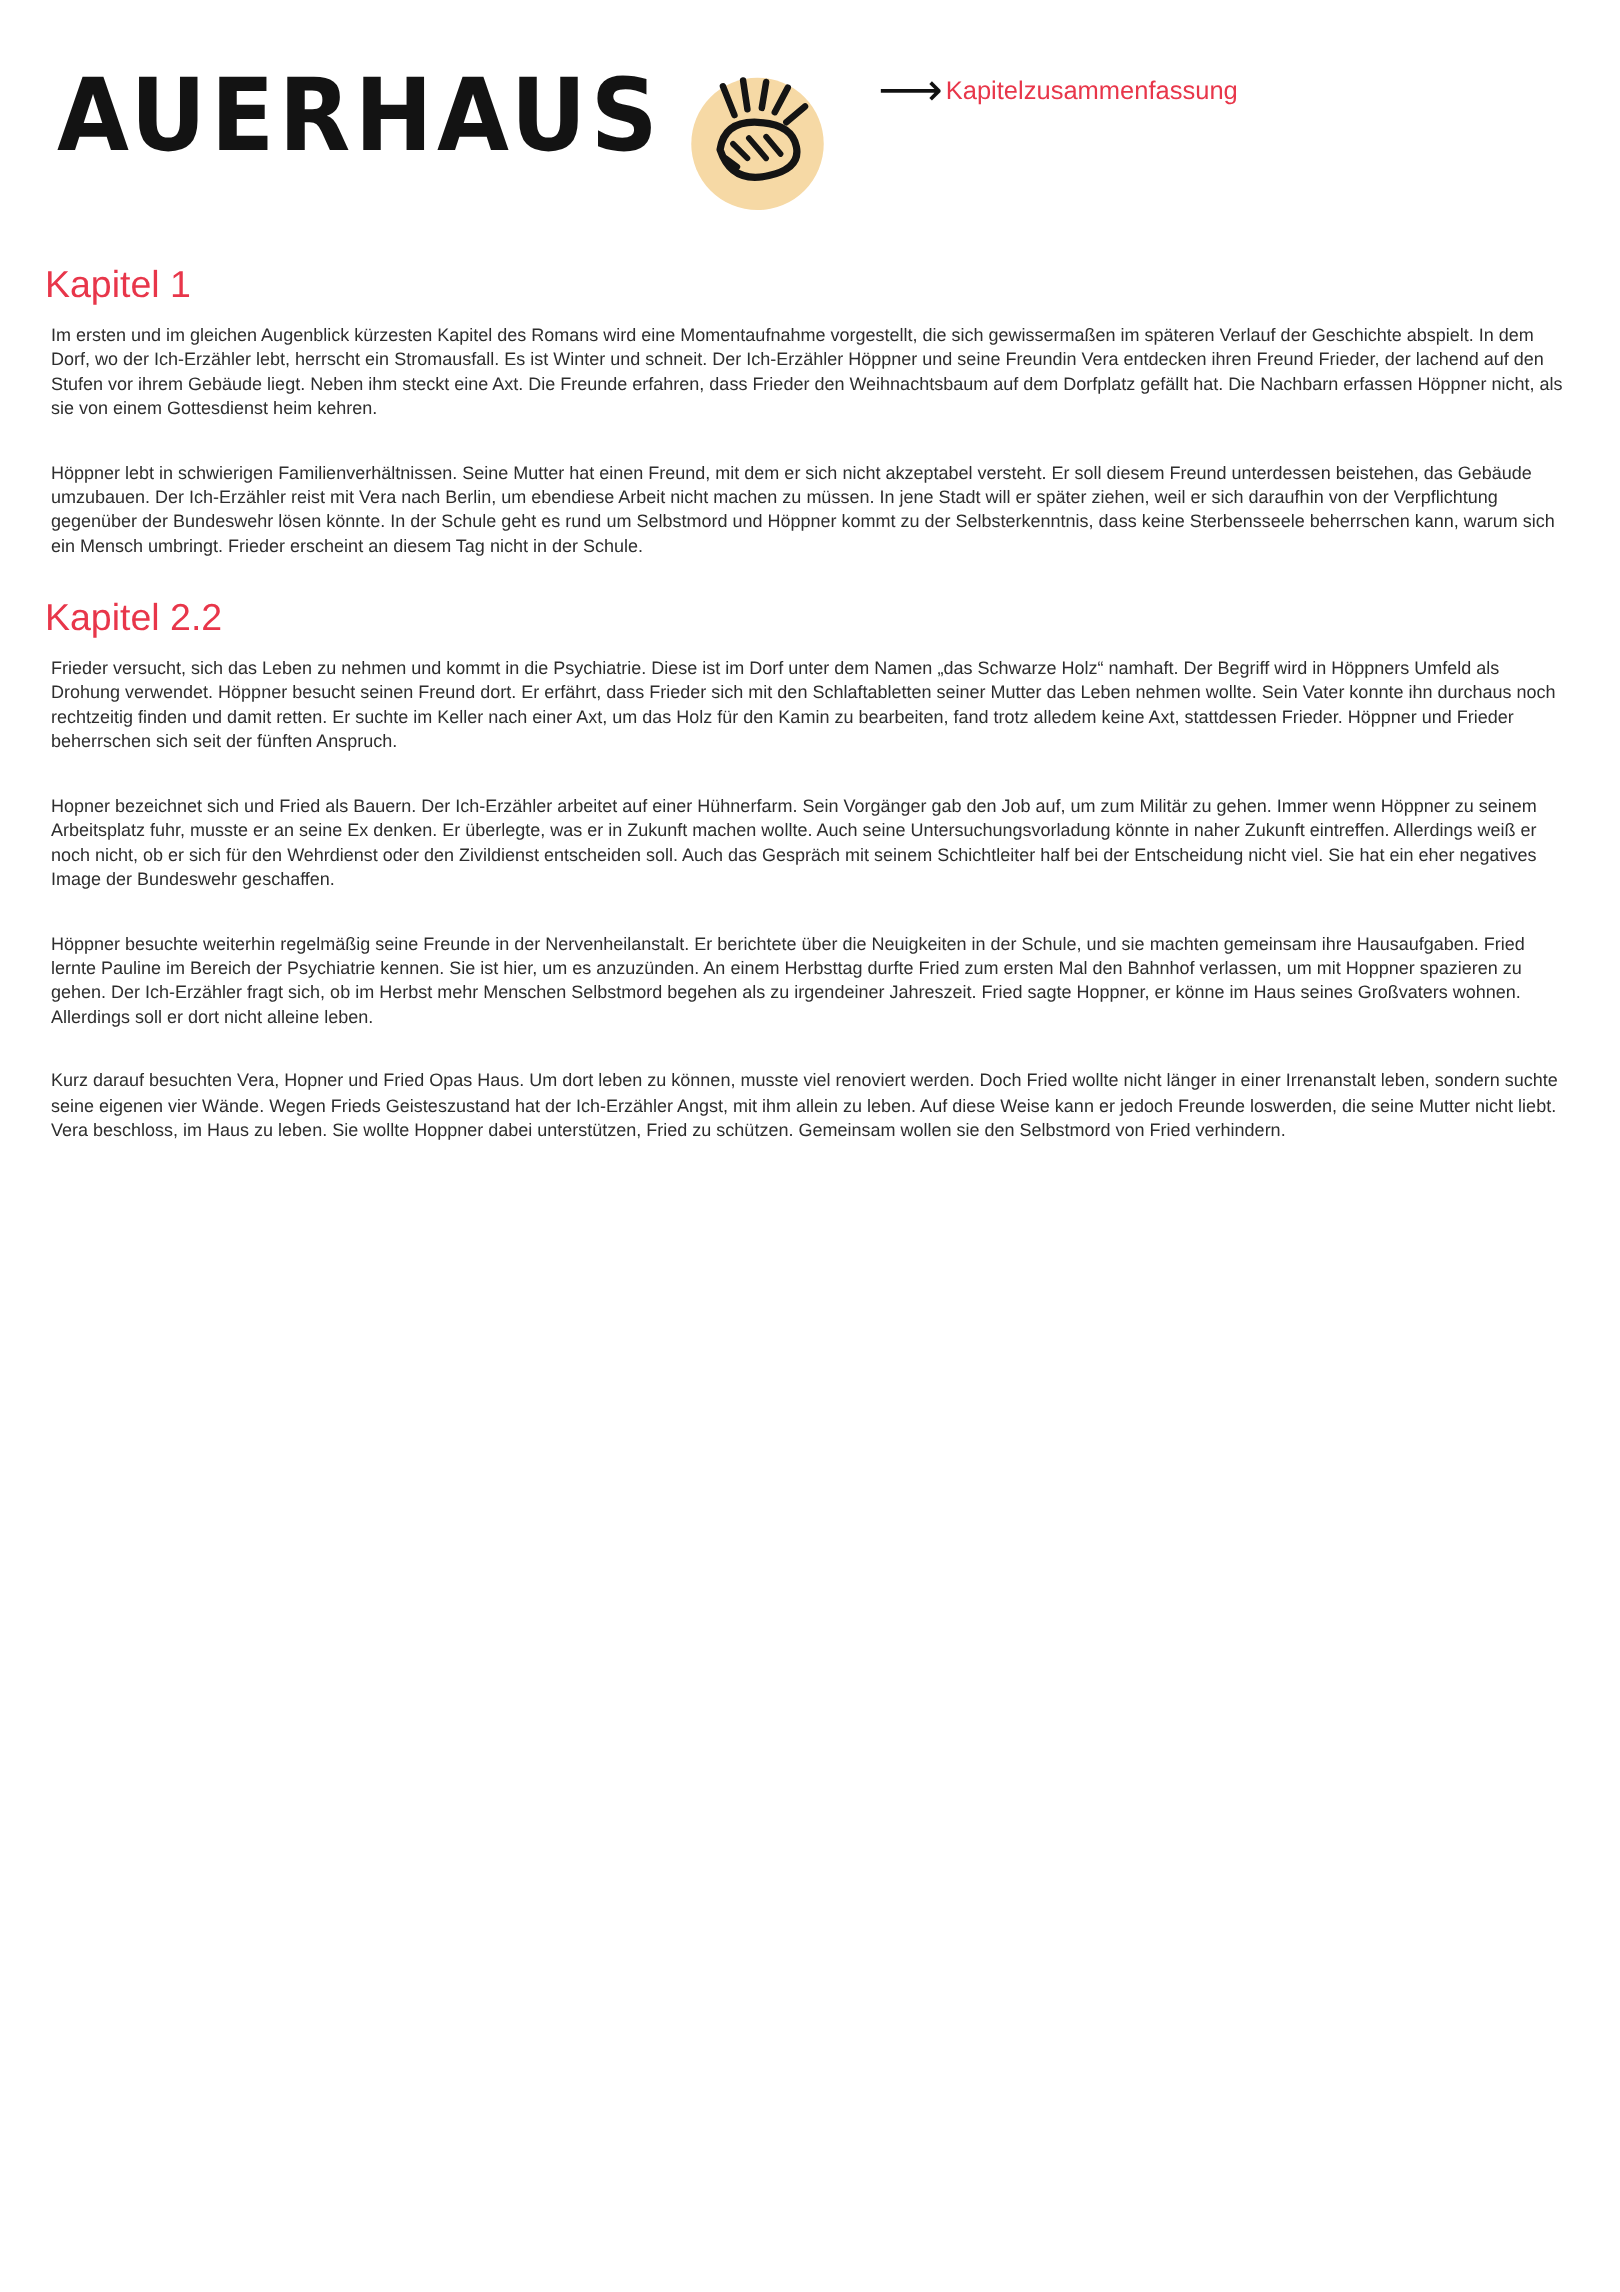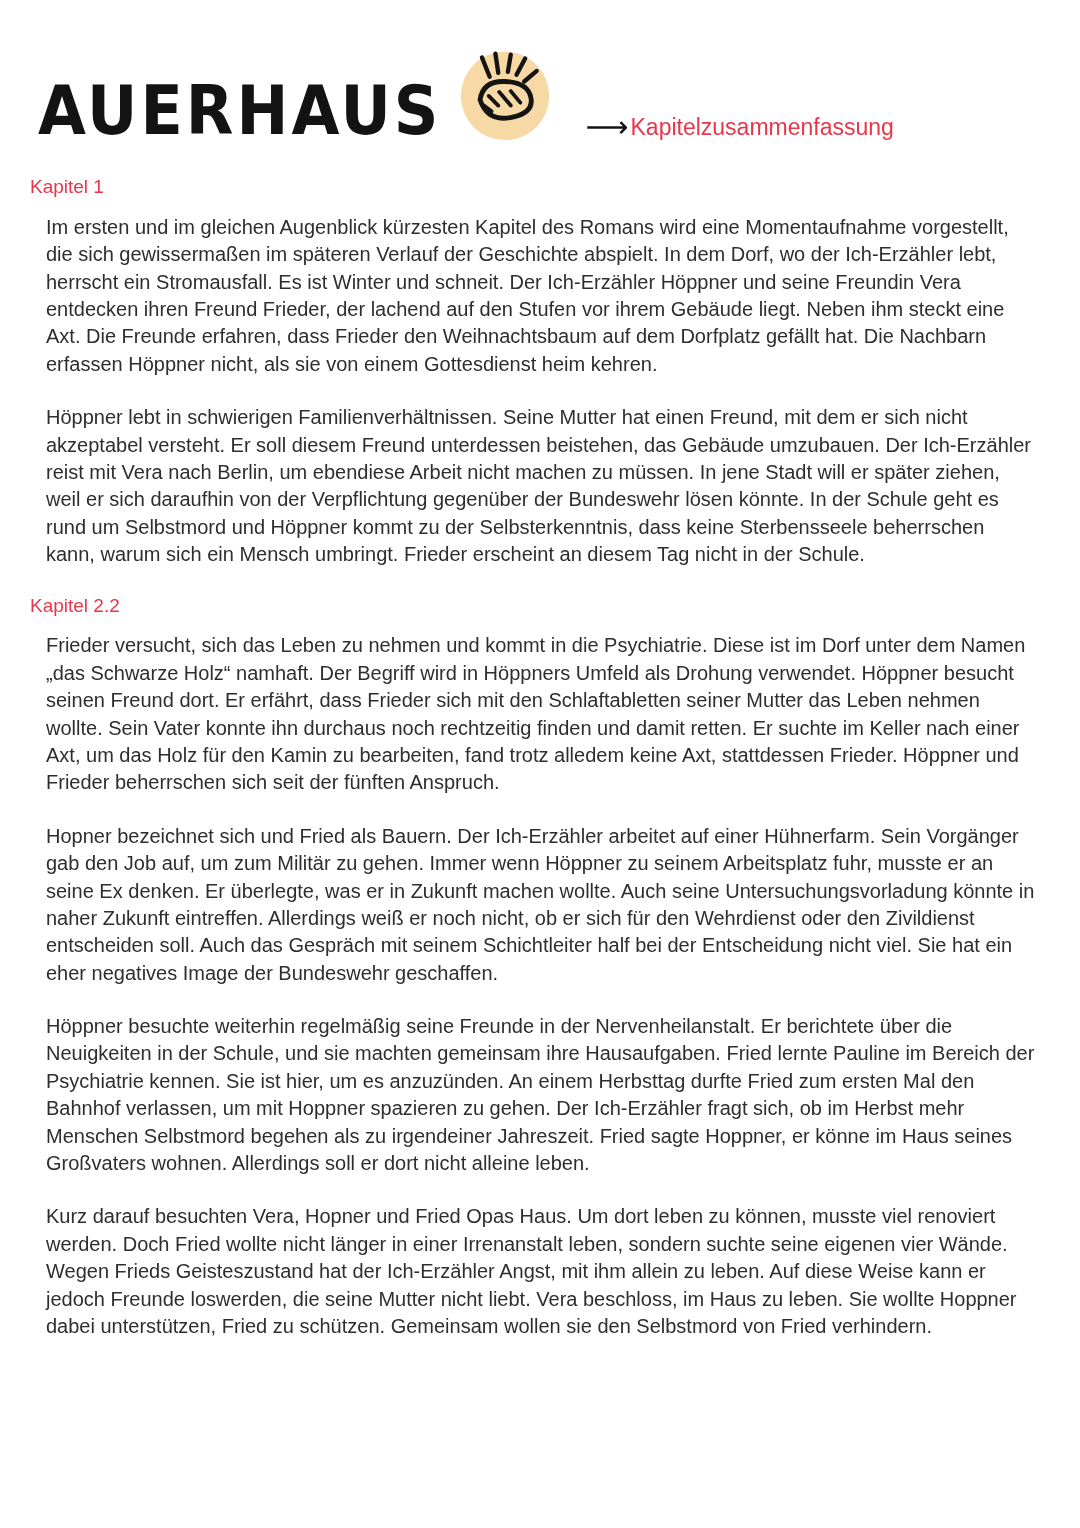--- a/index.html
+++ b/index.html
@@ -10,21 +10,21 @@
   }
   .page {
     width: 1080px;
     min-height: 1528px;
     box-sizing: border-box;
     background: #ffffff;
     padding: 46px 28px 40px 30px;
   }
   .header-row {
     display: flex;
-    align-items: flex-end;
+    align-items: flex-start;
     gap: 10px;
     margin-bottom: 34px;
     padding-left: 8px;
   }
   .logo-text {
     font-family: "DejaVu Sans", sans-serif;
     font-weight: 800;
     font-size: 62px;
     letter-spacing: 3px;
     color: #131313;
@@ -44,38 +44,38 @@
     margin-left: 22px;
   }
   .arrow-glyph {
     font-size: 30px;
     color: #111111;
     line-height: 1;
     margin-right: 2px;
   }
   .doc-title {
     color: #e8364a;
-    font-size: 23px;
+    font-size: 17px;
     font-weight: 500;
   }
   .section {
     margin: 0 0 26px 0;
   }
   .section h2 {
     color: #e8364a;
-    font-size: 19px;
+    font-size: 25px;
     font-weight: 500;
     margin: 0 0 10px 0;
     line-height: 1.15;
   }
   .section p {
     color: #2e2e2e;
-    font-size: 20px;
+    font-size: 12px;
     line-height: 1.37;
-    margin: 16px;
+    margin: 4px;
     max-width: 1022px;
   }
 </style>
 </head>
 <body>
 
 <div class="page">
 
   <div class="header-row">
     <span class="logo-text">AUERHAUS</span>

